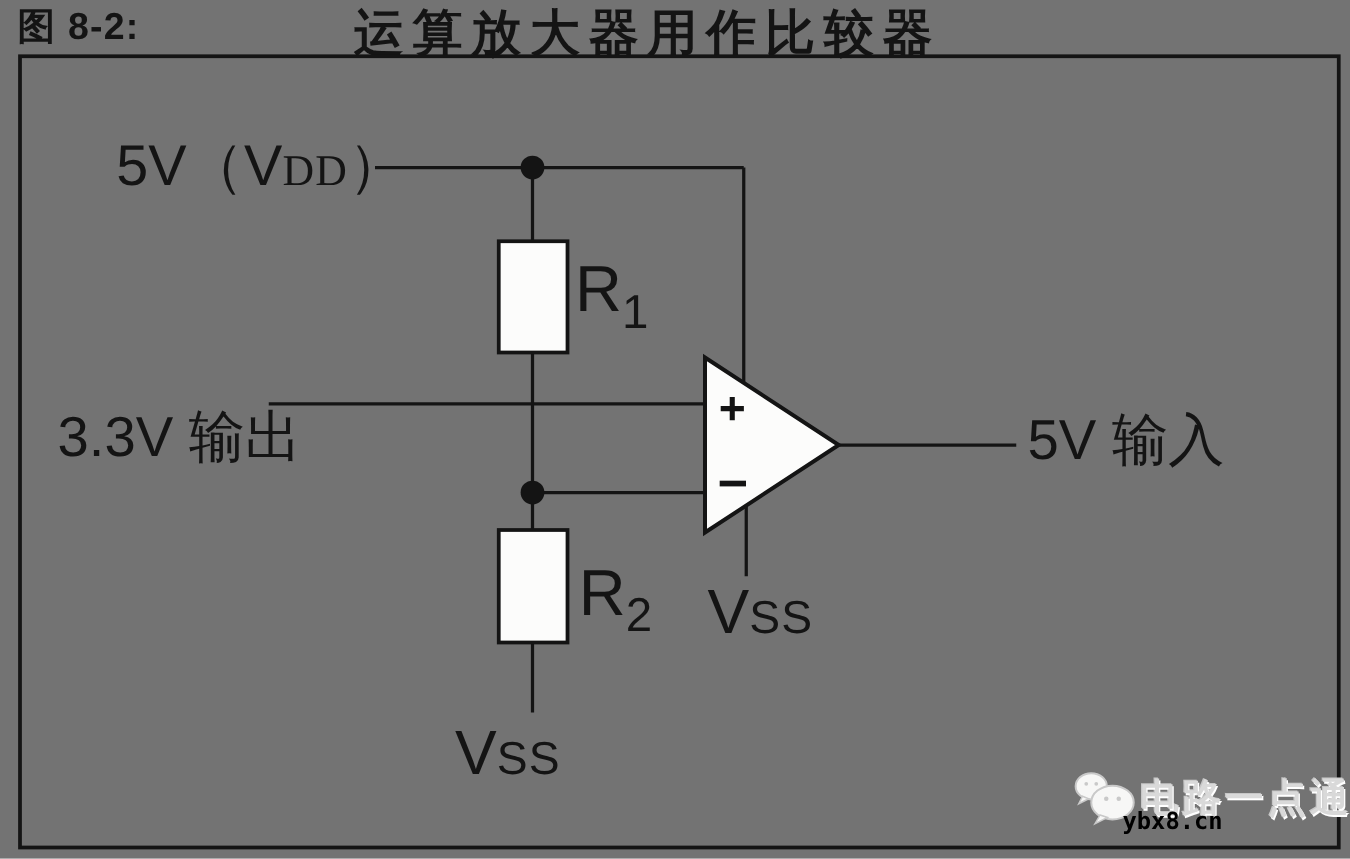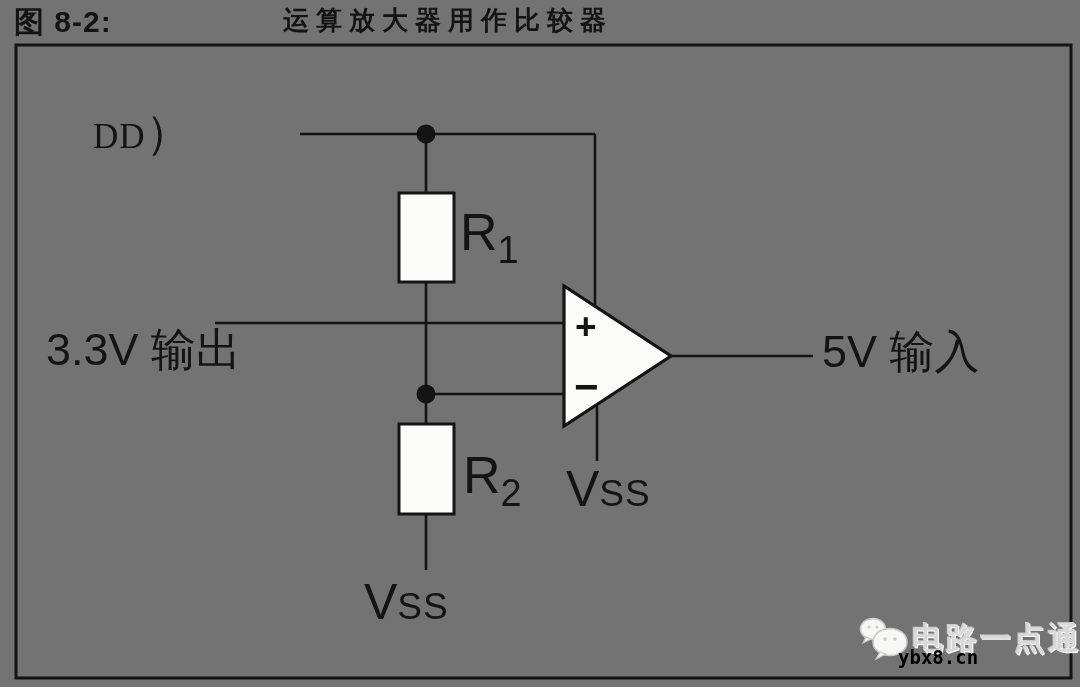--- a/index.html
+++ b/index.html
@@ -32,21 +32,21 @@
   .title-figure {
     left: 14px;
     top: 7px;
     font-size: 30px;
     font-weight: 700;
     letter-spacing: 1px;
   }
   .title-text {
     left: 283px;
     top: 7px;
-    font-size: 26px;
+    font-size: 40px;
     font-weight: 700;
     letter-spacing: 7px;
   }
   .supply-label { left: 93px; top: 109px; font-size: 46px; }
   .supply-label .small { font-size: 35px; letter-spacing: 1px; font-family: Liberation Serif, serif; }
   .input-label  { left: 46px; top: 327px; font-size: 45px; }
   .output-label { left: 822px; top: 329px; font-size: 45px; }
   .r-label { font-size: 52px; }
   .r-label .sub { font-size: 38px; display: inline-block; transform: translateY(13px); }
   .r1-label { left: 460px; top: 206px; }
@@ -121,20 +121,21 @@
     <circle cx="426" cy="394" r="9.5" fill="#141414"></circle>
 
     <polygon points="564,286 564,426 671,356" fill="#fcfcfb" stroke="#141414" stroke-width="3.2" stroke-linejoin="miter"></polygon>
 
     <line x1="597" y1="404" x2="597" y2="461" stroke="#141414" stroke-width="2.6"></line>
 
     <line x1="671" y1="356" x2="813" y2="356" stroke="#141414" stroke-width="2.6"></line>
   </svg>
 
   <div class="lbl supply-label">
+    <span>5V（V</span>
       <span class="small">DD</span>
       <span>）</span>
   </div>
 
   <div class="lbl input-label">3.3V 输出</div>
 
   <div class="lbl r-label r1-label">
     <span>R</span>
       <span class="sub">1</span>
   </div>

